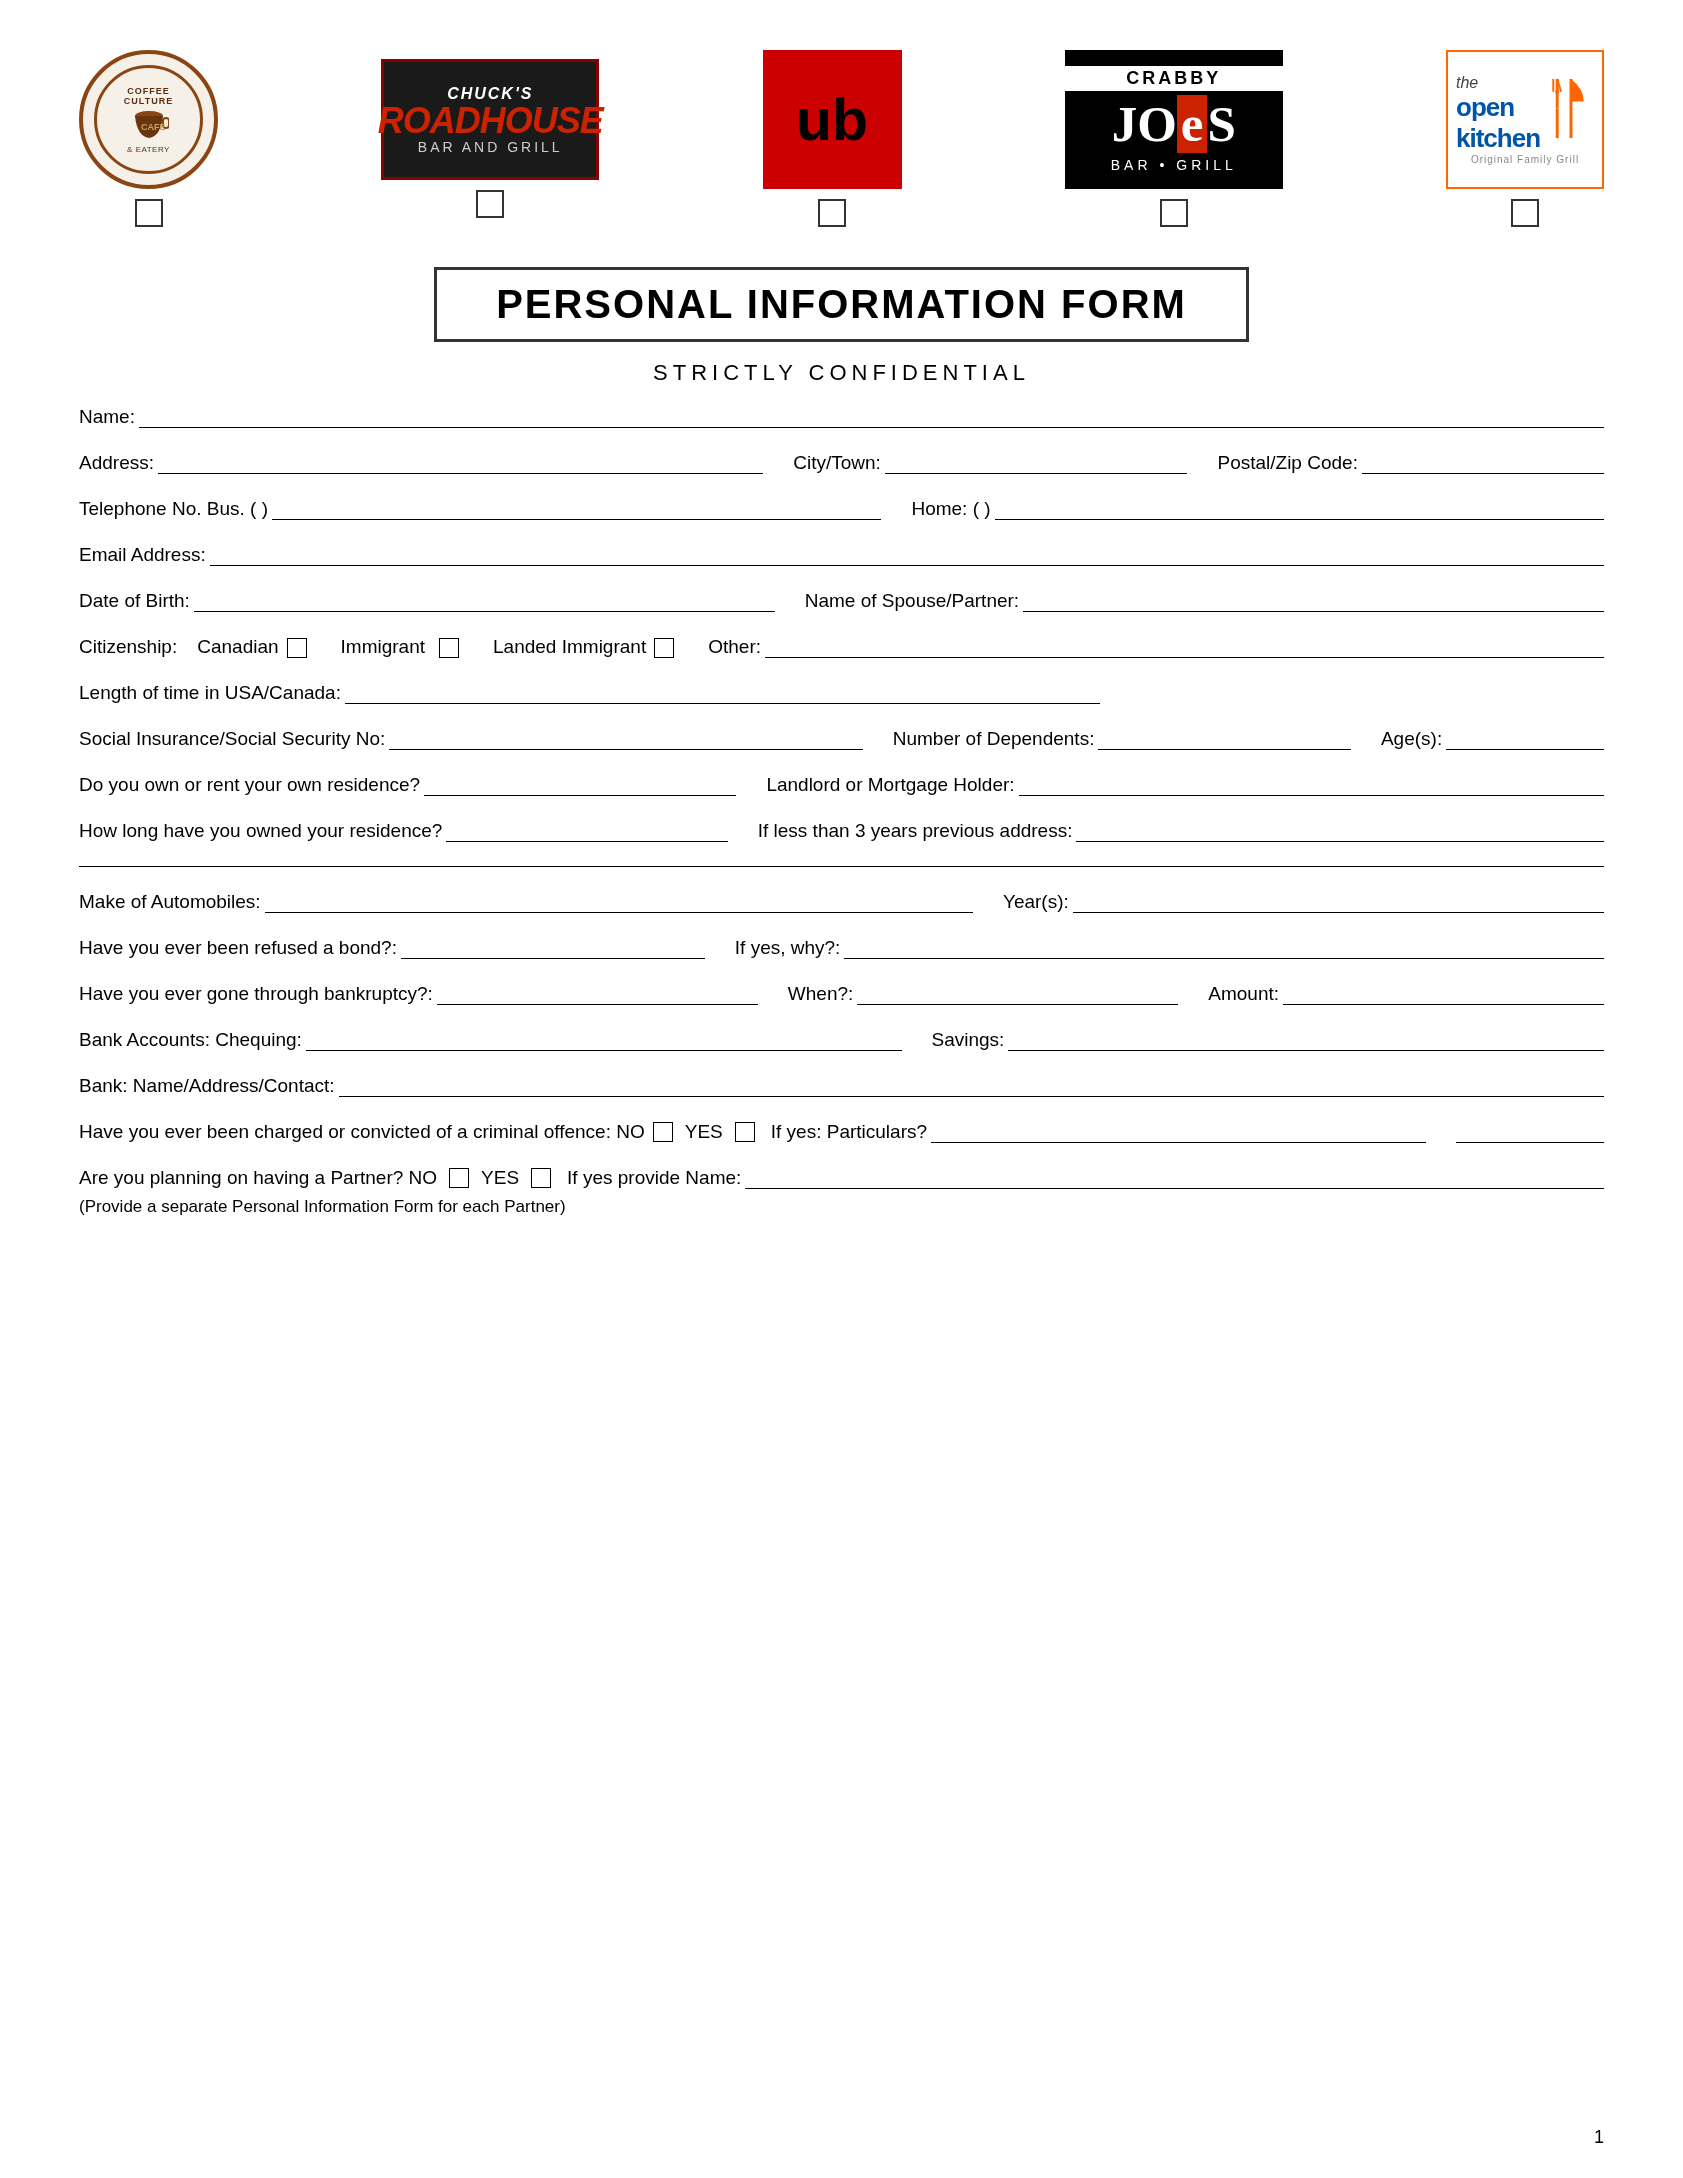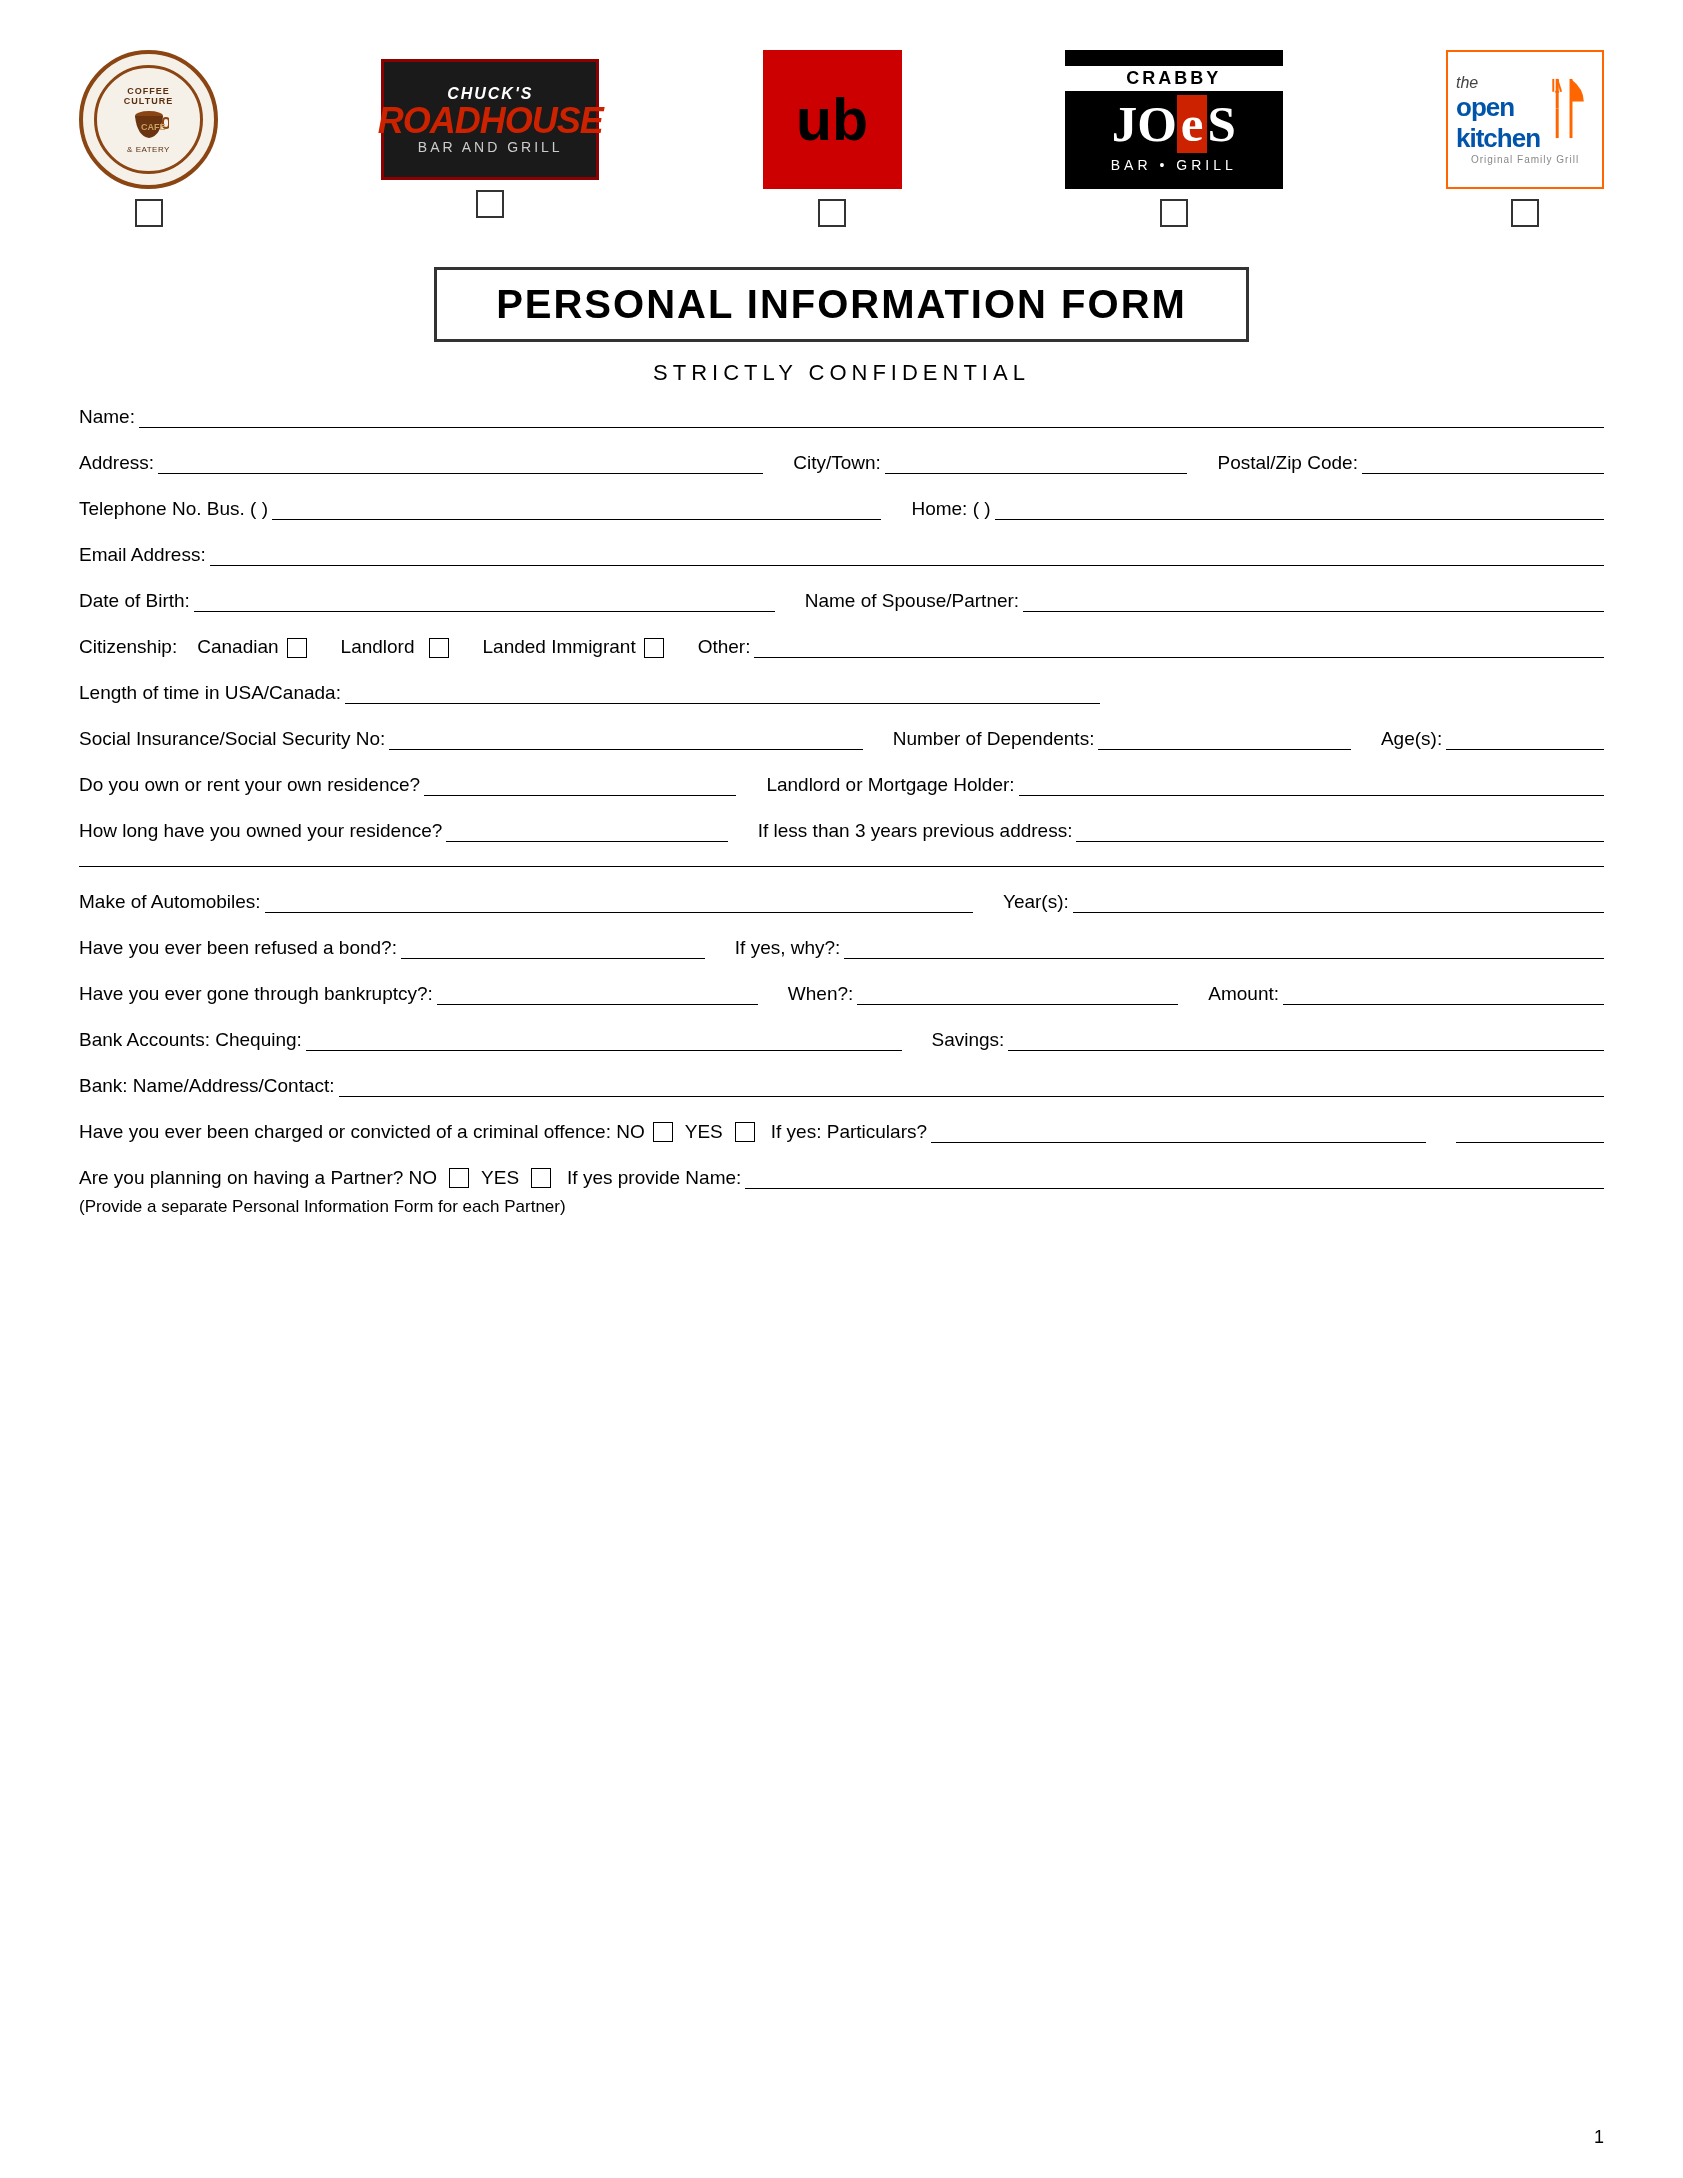--- a/index.html
+++ b/index.html
@@ -457,21 +457,21 @@
       <span class="form-label">Name of Spouse/Partner:</span>
       <div class="form-line" style="flex:2;"></div>
     </div>
 
     <div class="form-row">
       <span class="form-label">Citizenship:</span>
       <span style="width:16px;"></span>
       <span class="form-label">Canadian</span>
       <div class="inline-checkbox"></div>
       <span style="width:30px;"></span>
-      <span class="form-label">Landlord</span>
+      <span class="form-label">Immigrant</span>
       <span style="width:6px;"></span>
       <div class="inline-checkbox"></div>
       <span style="width:30px;"></span>
       <span class="form-label">Landed Immigrant</span>
       <div class="inline-checkbox"></div>
       <span style="width:30px;"></span>
       <span class="form-label">Other:</span>
       <div class="form-line"></div>
     </div>
 

